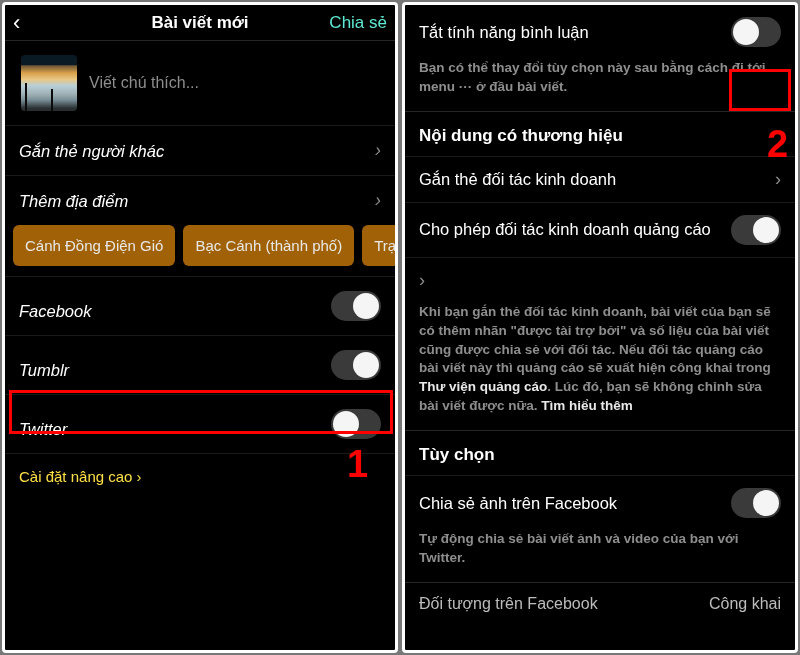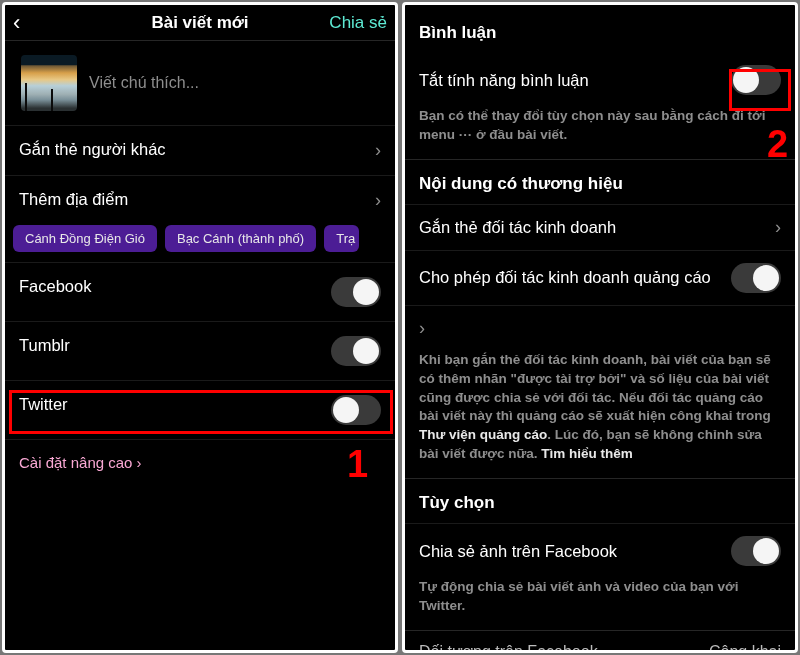--- a/index.html
+++ b/index.html
@@ -46,45 +46,46 @@
     position:relative; overflow:hidden;
   }
   .thumb:before, .thumb:after{
     content:""; position:absolute; bottom:0; width:2px; height:50%;
     background:#0b0b0b;
   }
   .thumb:before{left:4px;}
   .thumb:after{left:30px; height:40%;}
   .caption-placeholder { color:#8e8e8e; font-size:16px; }
   .row {
-    display:flex; align-items:flex-start; justify-content:space-between;
+    display:flex; align-items:flex-end; justify-content:space-between;
     padding: 14px 14px;
     border-bottom: 1px solid #1a1a1a;
     font-size:16.5px;
+    font-style:italic;
   }
   .row.no-border{border-bottom:none;}
   .chev { color:#8e8e8e; font-size:18px; }
   .chips { display:flex; gap:8px; padding:6px 8px 10px 8px; border-bottom:1px solid #1a1a1a;}
   .chip {
-    background:#4c1d95; color:#e8e8e8; padding:6px 12px; border-radius:6px;
-    font-size:13px; white-space:nowrap;
+    background:#a16207; color:#e8e8e8; padding:12px 12px; border-radius:6px;
+    font-size:15px; white-space:nowrap;
   }
   .chip.cut{ padding-right:4px; }
   .toggle {
     width:50px; height:30px; border-radius:15px; background:#3a3a3a;
     position:relative; flex:0 0 50px;
   }
   .toggle .knob{
     position:absolute; top:2px; width:26px; height:26px; border-radius:50%;
     background:#f5f5f5;
   }
   .toggle.off .knob{ left:2px; }
   .toggle.off-right .knob{ right:2px; } 
   .adv-row{
-    padding:14px 14px; color:#f9a8d4; font-size:15px;
+    padding:14px 14px; color:#fde047; font-size:15px;
     display:flex; align-items:center; gap:4px;
   }
   .highlight-box{
     position:absolute; border:3px solid #ff0000; pointer-events:none;
   }
   .anno-num{
     position:absolute; color:#ff0000; font-size:38px; font-weight:700;
     font-family: Arial, sans-serif;
   }
   
@@ -165,21 +166,20 @@
   <div class="adv-row">
     <span>Cài đặt nâng cao</span>
     <span>›</span>
   </div>
 
   <div class="highlight-box" style="left:4px; top:385px; width:384px; height:44px;"></div>
   <div class="anno-num" style="left:342px; top:438px;">1</div>
 </div>
 
 <div class="phone">
-  <div class="section-title first">Bình luận</div>
   <div class="row2 first">
     <span class="label">Tắt tính năng bình luận</span>
     <div class="toggle off">
         <div class="knob"></div>
       </div>
   </div>
   <div class="subtext">Bạn có thể thay đổi tùy chọn này sau bằng cách đi tới menu ··· ở đầu bài viết.</div>
 
   <div class="section-title">Nội dung có thương hiệu</div>
   <div class="row2">

